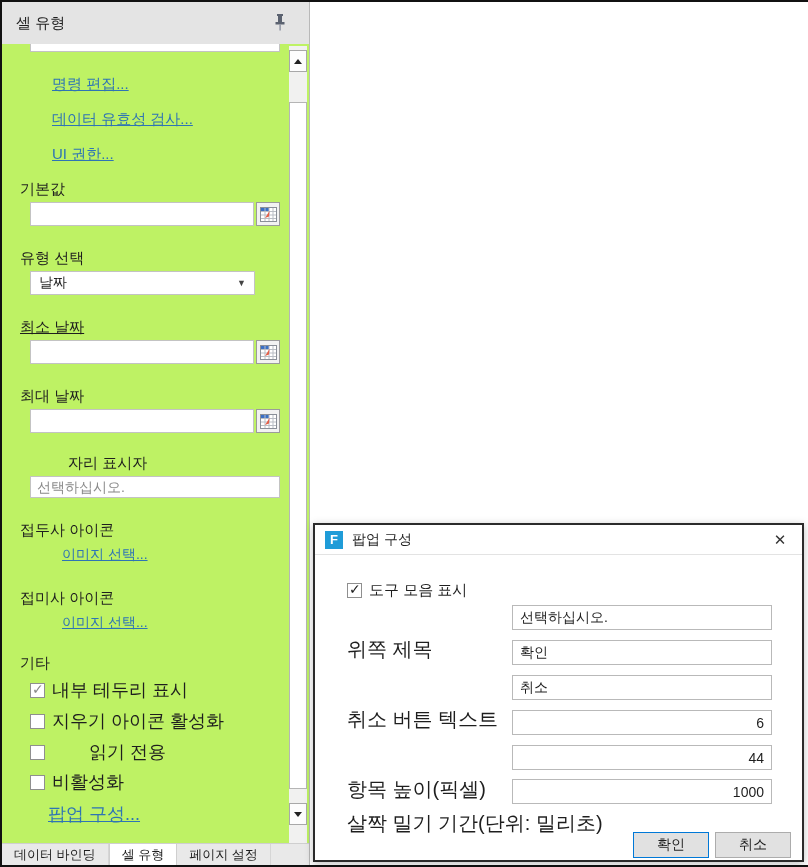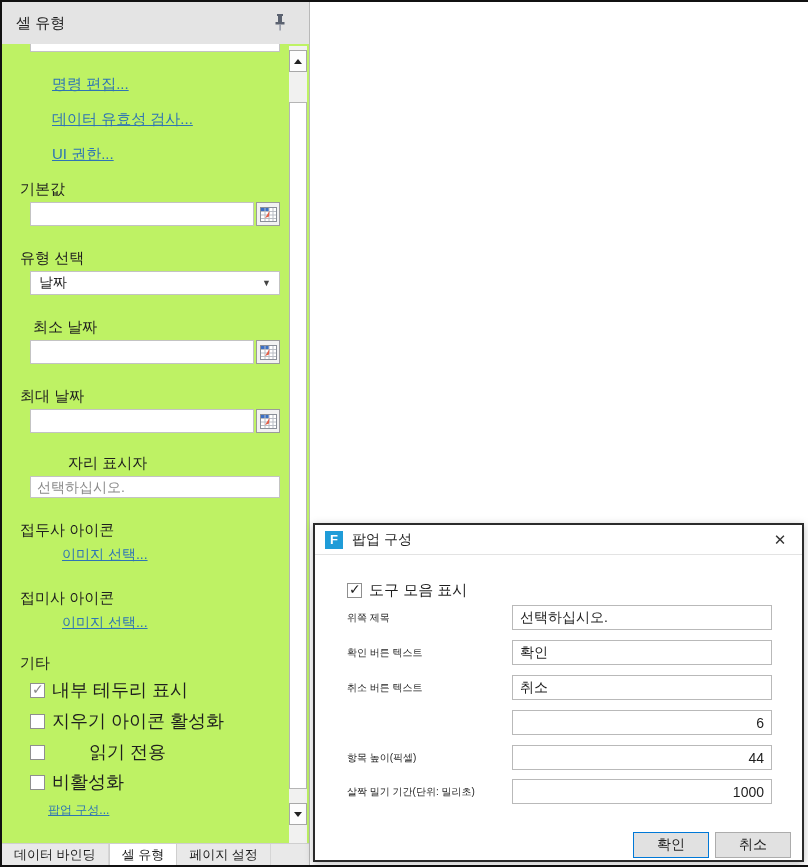--- a/index.html
+++ b/index.html
@@ -43,21 +43,21 @@
   .tab { display:flex; align-items:center; padding:0 12px; cursor:pointer; border-right:1px solid #d6d6d6; white-space:nowrap; }
   .tab.active { background:#fff; border-right:1px solid #cfcfcf; border-left:1px solid #cfcfcf; }
 
   
   #canvas { position:absolute; left:309px; top:0; width:497px; height:863px; background:#fff; }
   #dialog { position:absolute; left:311px; top:521px; width:491px; height:339px; background:#fff; border:2px solid #2b2b2b; box-shadow:0 2px 8px rgba(0,0,0,.25); }
   #dlg-titlebar { position:absolute; left:0; top:0; width:100%; height:30px; background:#fff; border-bottom:1px solid #e3e3e3; display:flex; align-items:center; padding:0 10px; gap:9px; }
   #dlg-logo { width:18px; height:18px; background:#1f9cd8; color:#fff; font-weight:bold; font-size:13px; display:flex; align-items:center; justify-content:center; }
   #dlg-title { font-size:14px; color:#1e1e1e; }
   #dlg-close { margin-left:auto; font-size:15px; color:#333; width:24px; height:24px; display:flex; align-items:center; justify-content:center; cursor:pointer; }
-  .dlg-lbl { position:absolute; left:32px; font-size:10px; color:#1e1e1e; line-height:25px; white-space:nowrap; }
+  .dlg-lbl { position:absolute; left:32px; font-size:20px; color:#1e1e1e; line-height:25px; white-space:nowrap;margin-top:32px; }
   .dlg-tbox { position:absolute; left:197px; width:260px; height:25px; background:#fff; border:1px solid #b9b9b9; }
   .dlg-tbox input { width:100%; height:100%; border:0; outline:none; padding:0 7px; font-size:14px; color:#1e1e1e; background:transparent; font-family:inherit; }
   .dlg-tbox.num input { text-align:right; }
   .dlg-btn { position:absolute; height:26px; width:76px; background:#e1e1e1; font-size:14px; color:#1e1e1e; display:flex; align-items:center; justify-content:center; cursor:pointer; font-family:inherit; }
   #dlg-ok { left:318px; top:307px; border:1px solid #0078d7; }
   #dlg-cancel { left:400px; top:307px; border:1px solid #acacac; }
 </style>
 </head>
 <body>
 
@@ -94,26 +94,26 @@
       <div class="abs picker-btn" style="left:254px; top:158px;">
         <svg width="17" height="15" viewBox="0 0 17 15">
           <rect x="0.5" y="0.5" width="16" height="14" fill="#fff" stroke="#8a8f98"></rect>
           <rect x="1" y="1" width="8" height="3" fill="#3b6fc4"></rect>
           <path d="M1 4.5h15M1 8h15M1 11.5h15M5 1v13M9 1v13M13 1v13" stroke="#b9bdc4" stroke-width="1" fill="none"></path>
           <path d="M9.5 4 L5 11 L9 9.5 Z" fill="#e4604a"></path>
         </svg>
       </div>
 
       <div class="abs lbl" style="left:18px; top:205px;">유형 선택</div>
-      <div class="abs select" style="left:28px; top:227px; width:250px;">
+      <div class="abs select" style="left:28px; top:227px; width:225px;">
         <span>날짜</span>
         <span class="caret">▼</span>
       </div>
 
-      <div class="abs lbl" style="left:31px; top:274px;">최소 날짜</div>
+      <div class="abs lbl" style="left:18px; top:274px;text-decoration:underline;">최소 날짜</div>
       <div class="abs tbox" style="left:28px; top:296px; width:224px;">
         <input type="text" value="" style="">
       </div>
       <div class="abs picker-btn" style="left:254px; top:296px;">
         <svg width="17" height="15" viewBox="0 0 17 15">
           <rect x="0.5" y="0.5" width="16" height="14" fill="#fff" stroke="#8a8f98"></rect>
           <rect x="1" y="1" width="8" height="3" fill="#3b6fc4"></rect>
           <path d="M1 4.5h15M1 8h15M1 11.5h15M5 1v13M9 1v13M13 1v13" stroke="#b9bdc4" stroke-width="1" fill="none"></path>
           <path d="M9.5 4 L5 11 L9 9.5 Z" fill="#e4604a"></path>
         </svg>
@@ -157,21 +157,21 @@
       </div>
       <div class="abs cbrow" style="left:28px; top:696px;gap:44px;">
         <span class="cb gray"></span>
         <span class="cblabel">읽기 전용</span>
       </div>
       <div class="abs cbrow" style="left:28px; top:726px;">
         <span class="cb gray"></span>
         <span class="cblabel">비활성화</span>
       </div>
 
-      <div class="abs link" style="left:14px; top:758px; font-size:12px;">팝업 구성...</div>
+      <div class="abs link" style="left:14px; top:758px; font-size:18px;">팝업 구성...</div>
     </div>
 
     <div id="sb">
       <div class="sb-btn" style="top:4px;">
           <span class="tri-up"></span>
         </div>
       <div id="sb-thumb"></div>
       <div class="sb-btn" style="bottom:20px;">
           <span class="tri-dn"></span>
         </div>
@@ -198,21 +198,20 @@
           <span class="mark">✓</span>
         </span>
       <span class="cblabel" style="font-size:15px;">도구 모음 표시</span>
     </div>
 
     <div class="dlg-lbl" style="top:80px;">위쪽 제목</div>
     <div class="dlg-tbox" style="top:80px;">
       <input type="text" value="선택하십시오." style="">
     </div>
 
-    <div class="dlg-lbl" style="top:115px;">확인 버튼 텍스트</div>
     <div class="dlg-tbox" style="top:115px;">
       <input type="text" value="확인" style="">
     </div>
 
     <div class="dlg-lbl" style="top:150px;">취소 버튼 텍스트</div>
     <div class="dlg-tbox" style="top:150px;">
       <input type="text" value="취소" style="">
     </div>
 
     <div class="dlg-tbox num" style="top:185px;">

